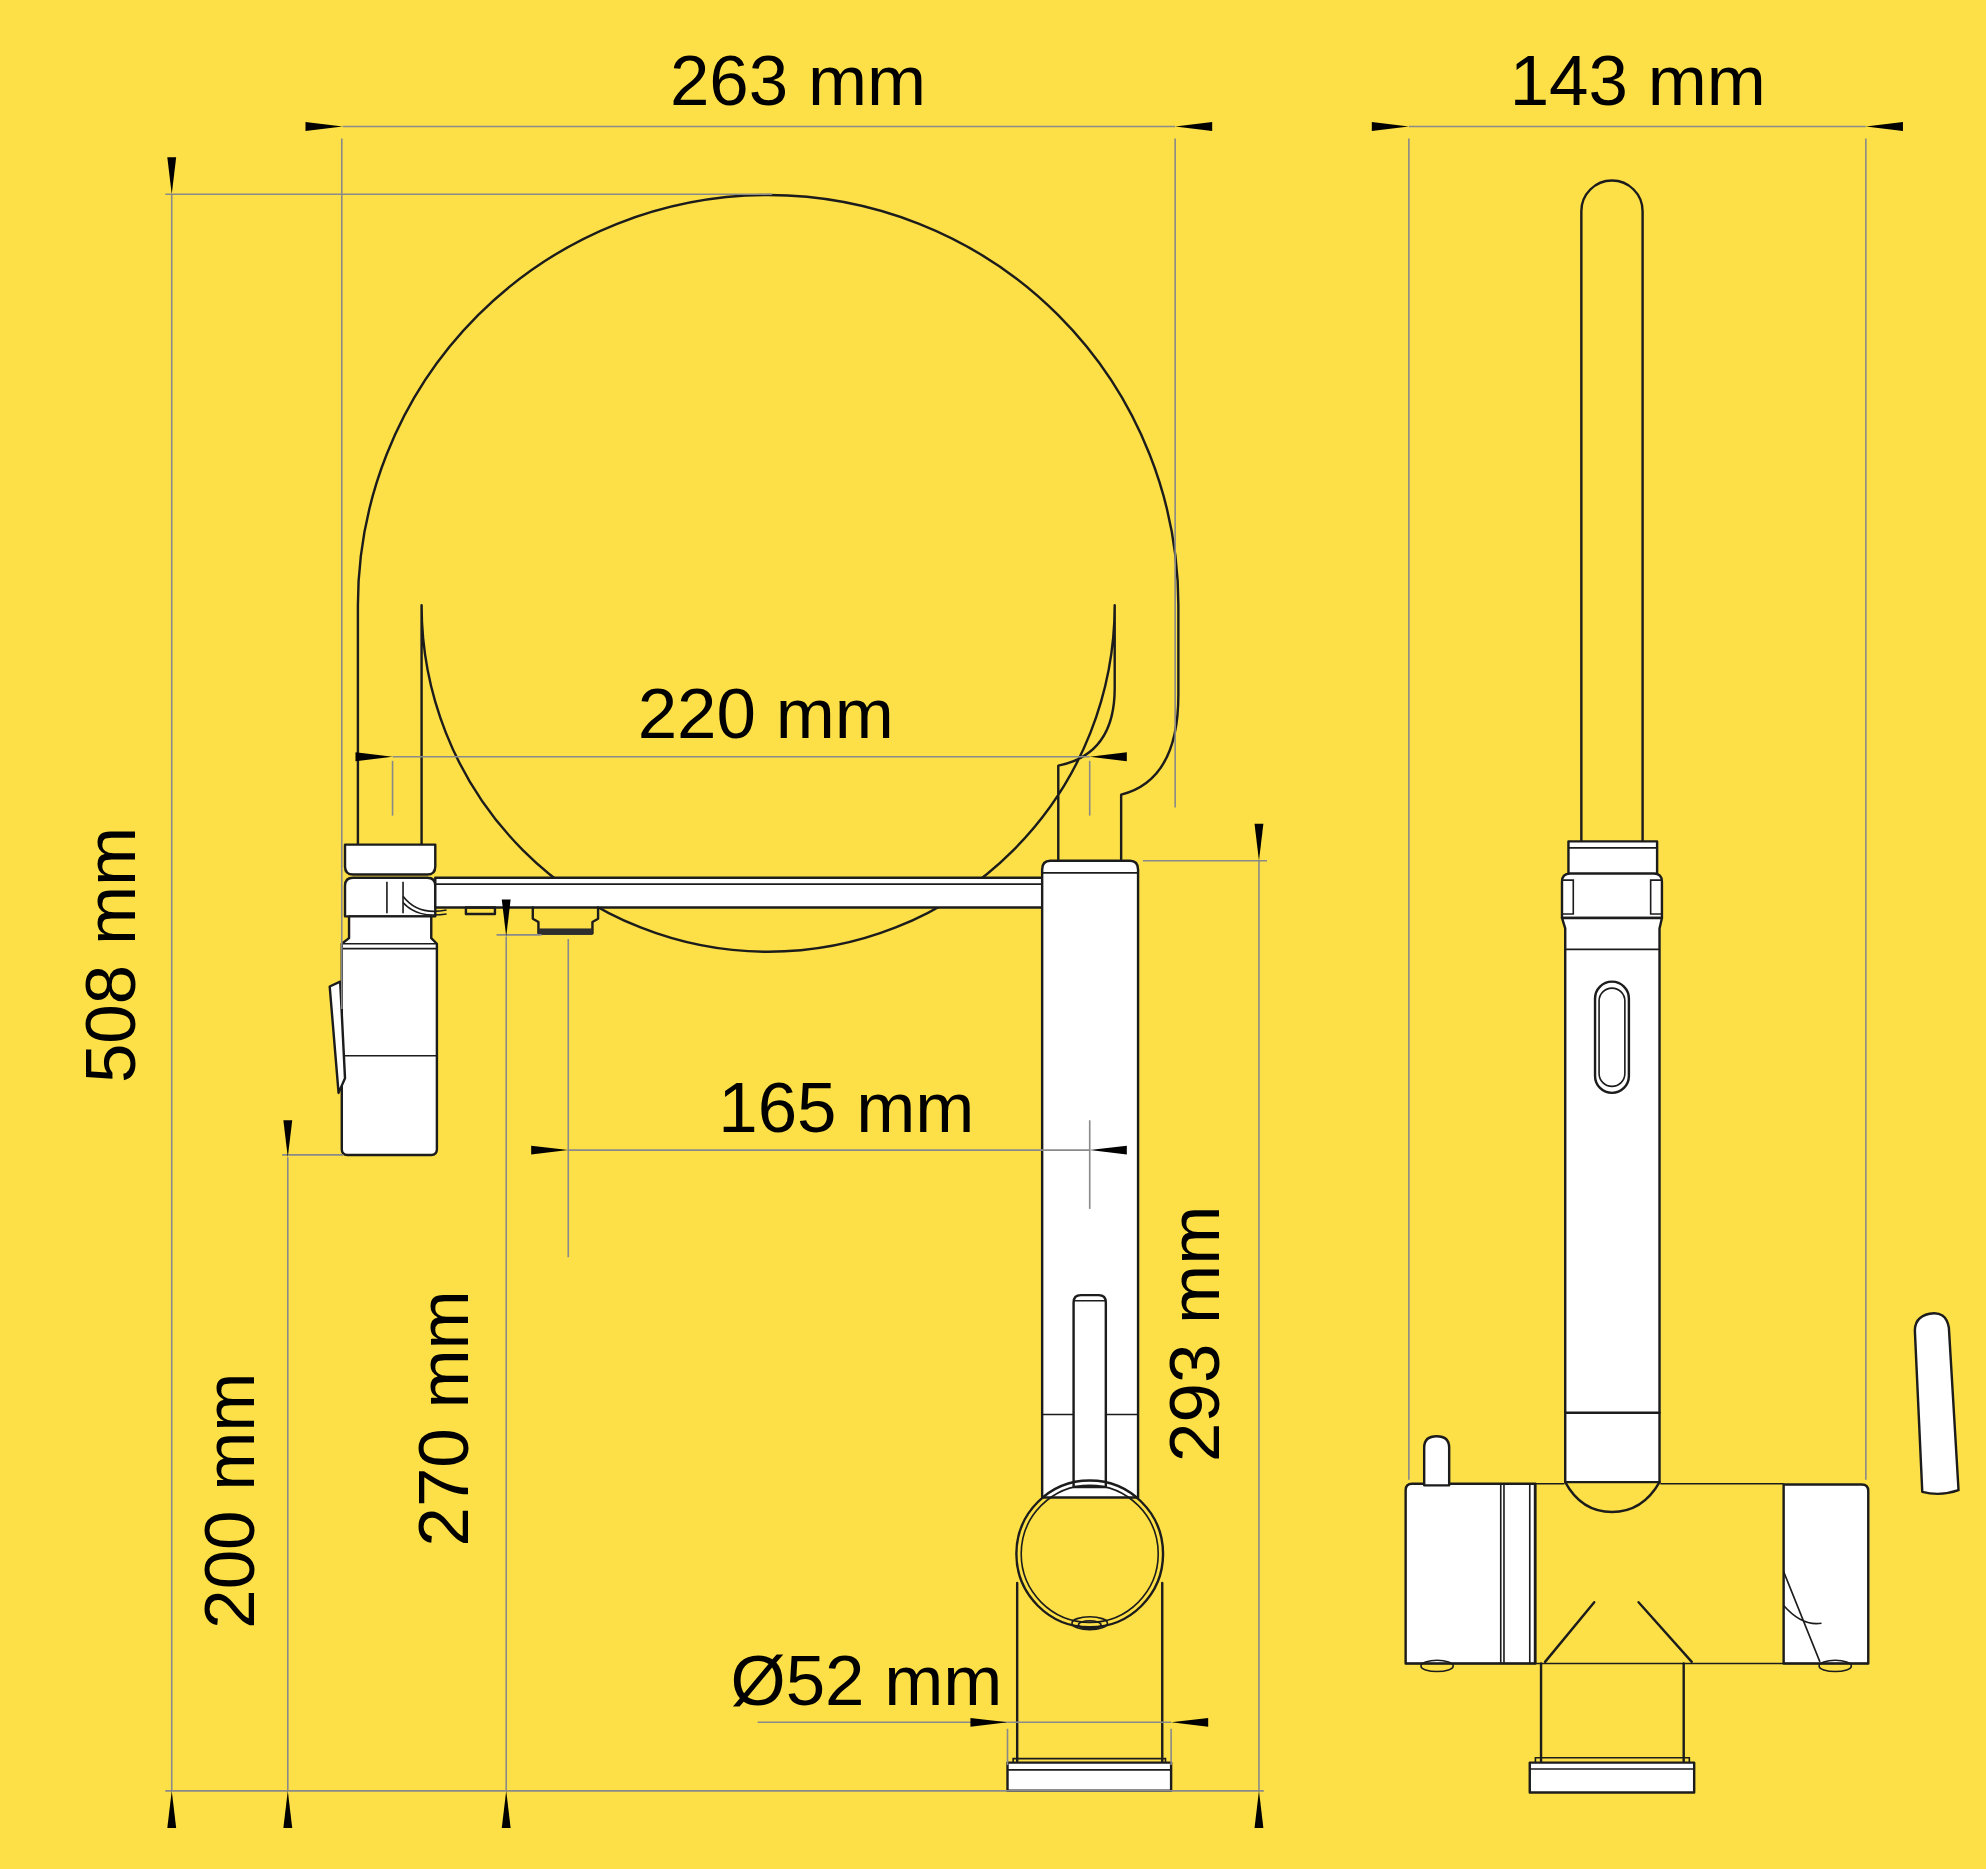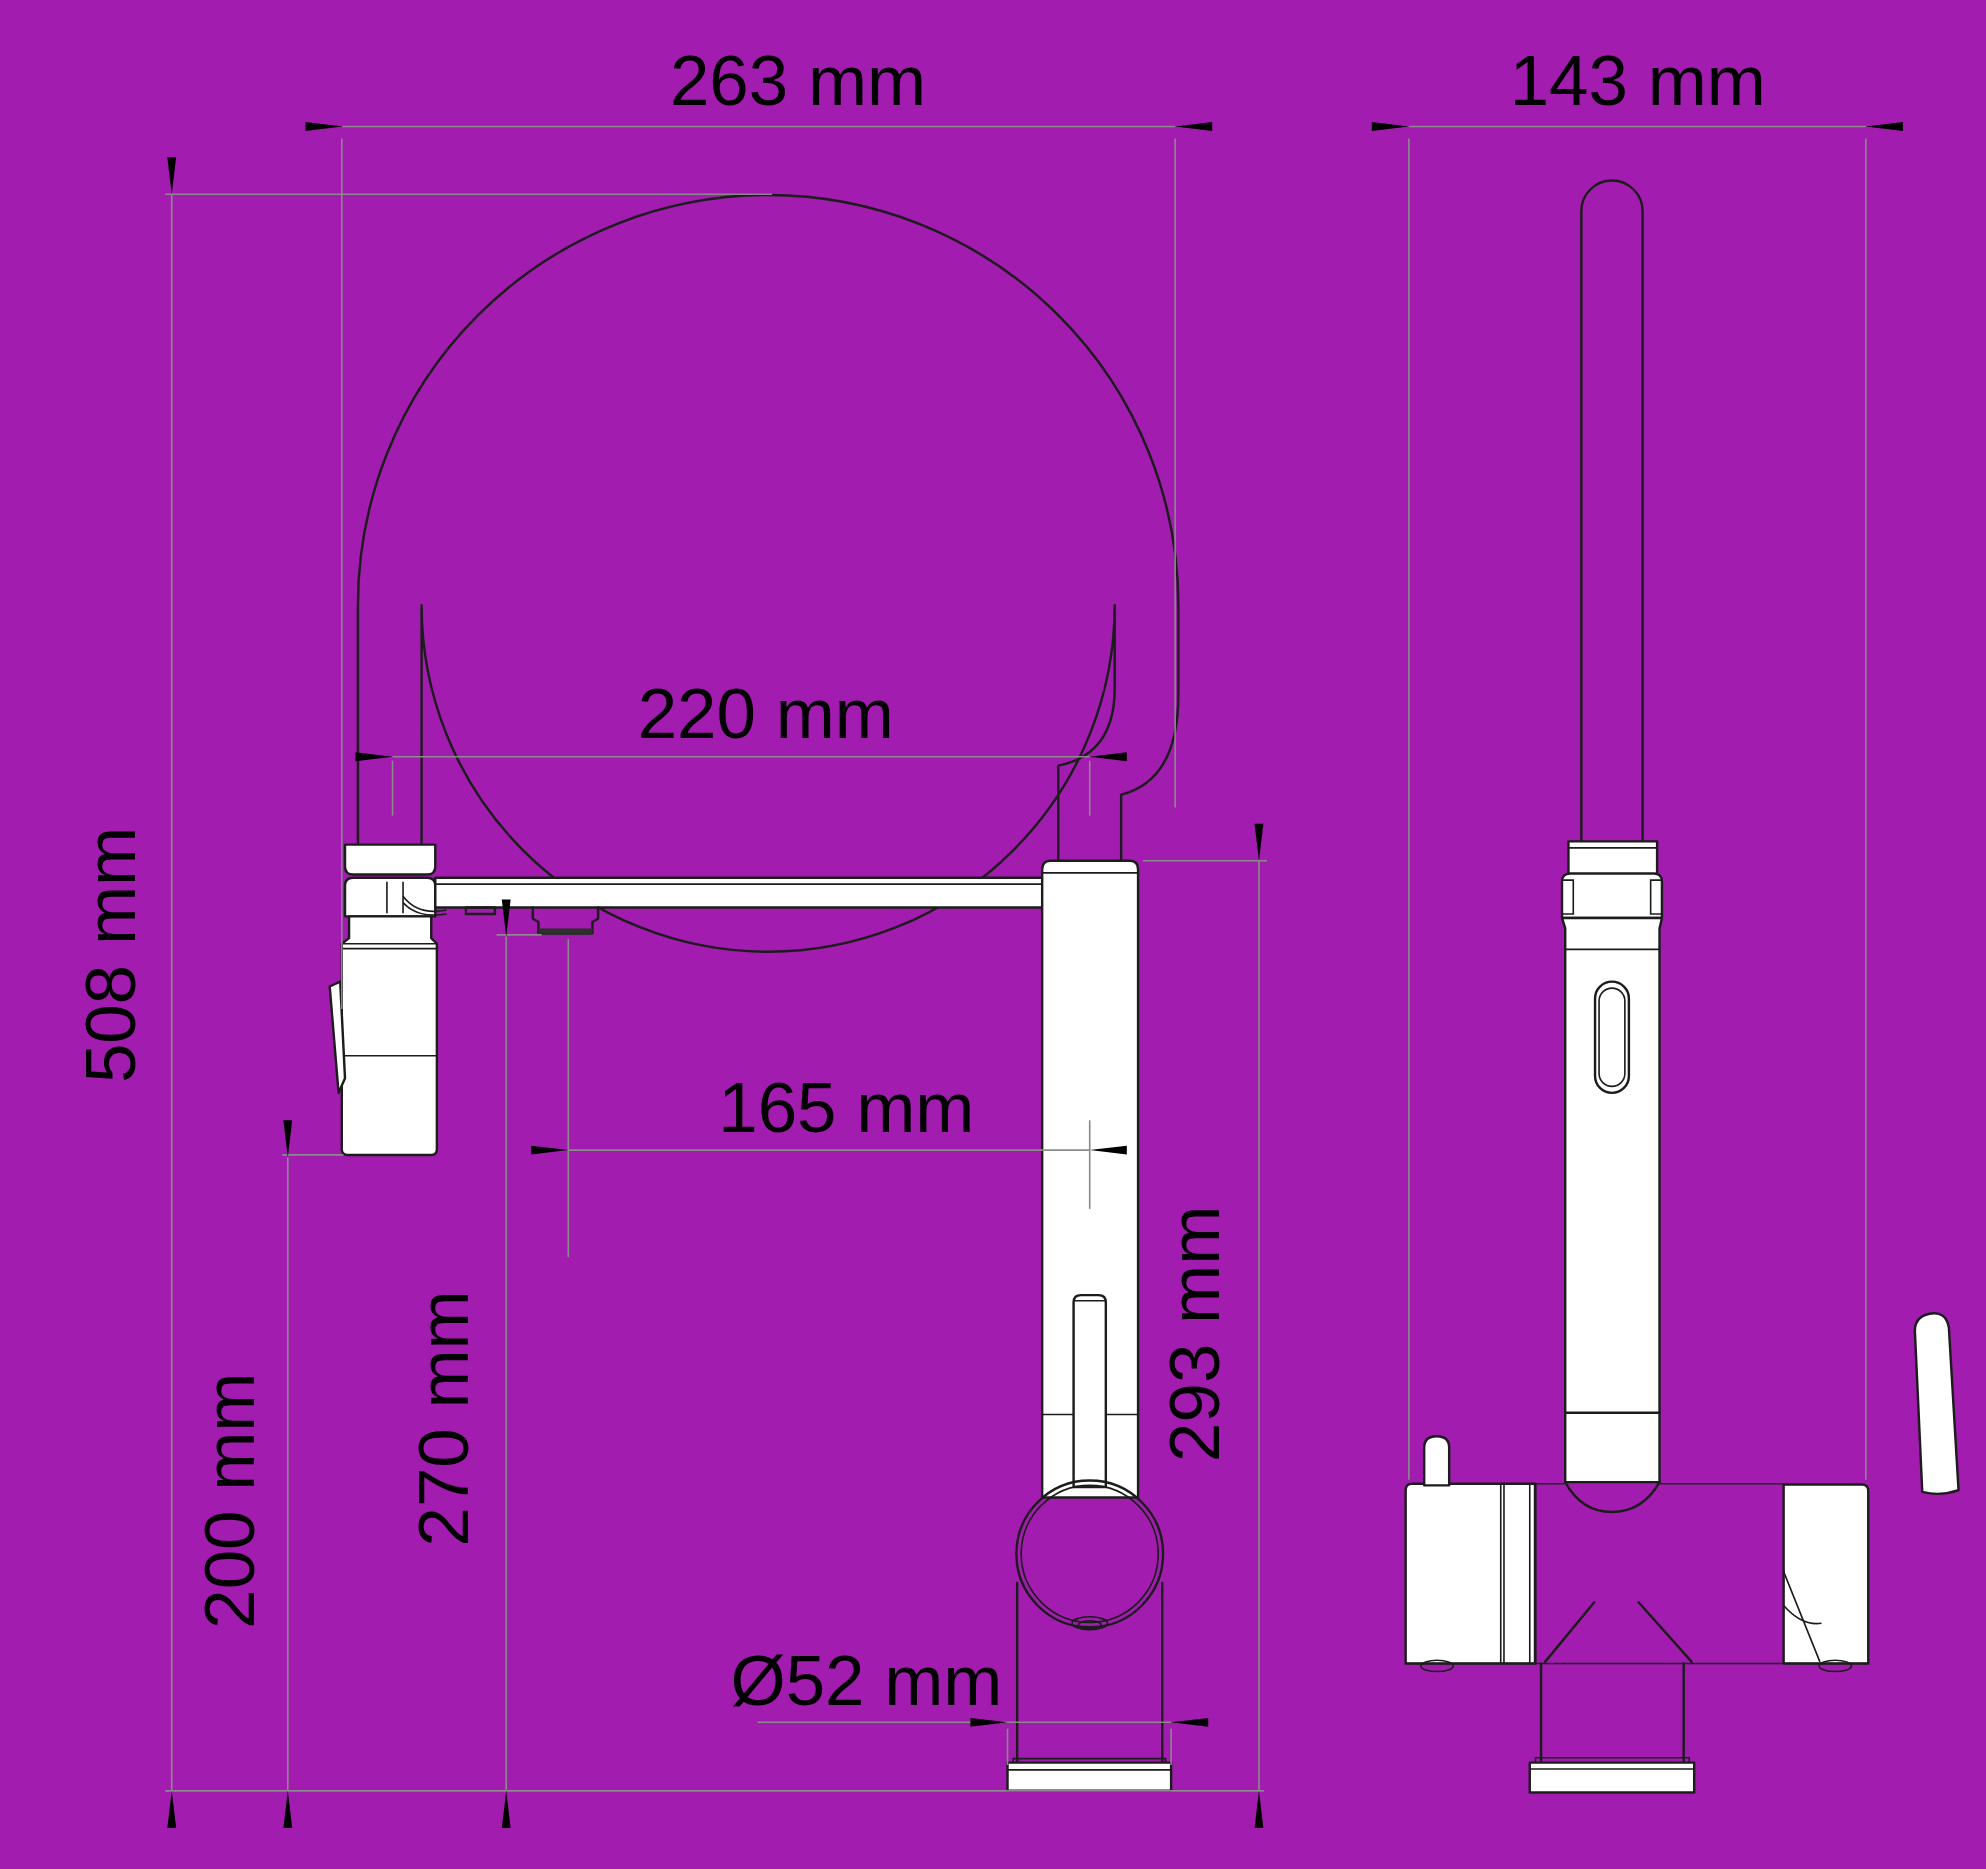--- a/index.html
+++ b/index.html
@@ -1,16 +1,16 @@
 <!DOCTYPE html>
 <html style="font-size:13px"><head>
 <meta charset="utf-8">
 <style>
   html,body{margin:0;padding:0;background:#ffffff;}
-  .page{width:1986px;height:1869px;background:#a21caf;position:relative;overflow:hidden;}
+  .page{width:1986px;height:1869px;background:#fde047;position:relative;overflow:hidden;}
   svg{display:block;}
   .part{stroke:#1c1c1c;stroke-width:3;fill:none;stroke-linejoin:round;stroke-linecap:round;}
   .part-thin{stroke:#1c1c1c;stroke-width:2;fill:none;}
   .part-fill{stroke:#1c1c1c;stroke-width:3;fill:#ffffff;stroke-linejoin:round;}
   .dark-band{fill:#2e2e2e;stroke:none;}
   .dim{stroke:#8a8a8a;stroke-width:2;fill:none;}
   .ext{stroke:#8a8a8a;stroke-width:2;fill:none;}
   .lbl{font-family:"Liberation Sans","DejaVu Sans",sans-serif;font-size:88px;fill:#000000;}
   .mid{text-anchor:middle;}
 </style>

